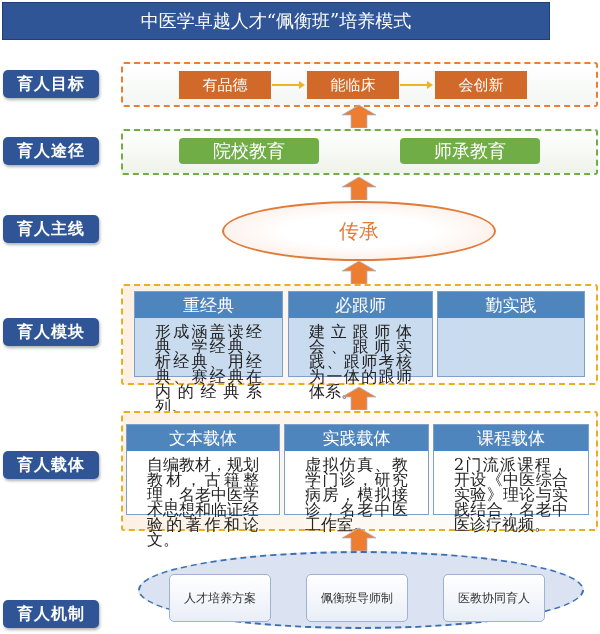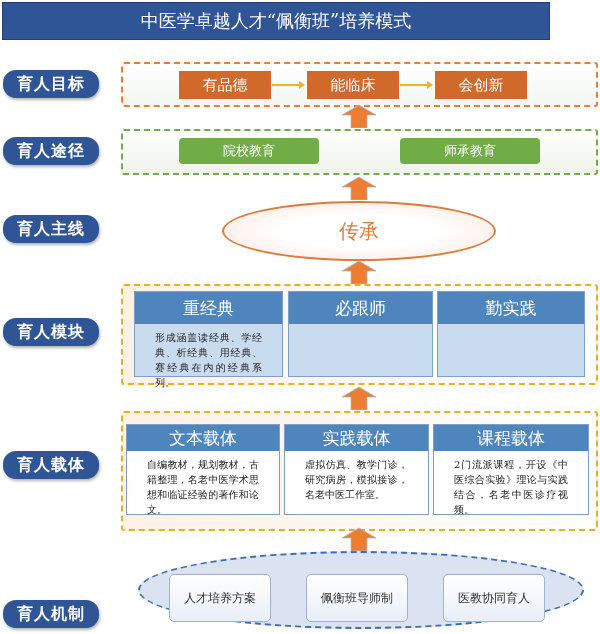--- a/index.html
+++ b/index.html
@@ -2,37 +2,37 @@
 <html><head>
 <meta charset="utf-8">
 <style>
   * { box-sizing: border-box; margin: 0; padding: 0; }
   body { width: 600px; height: 634px; background: #ffffff; position: relative; overflow: hidden;
          font-family: "DejaVu Serif", "Liberation Serif", serif; }
   .title-bar { position: absolute; left: 2px; top: 2px; width: 548px; height: 38px; background: #2f5597;
                color: #fff; font-size: 18px; display: flex; align-items: center; justify-content: center;
                border: 1px solid #1f3f77; }
   .row-label { position: absolute; left: 3px; width: 96px; height: 28px; background: #2f5597; color: #fff;
-               border-radius: 13px; font-size: 16px; font-weight: bold; display: flex; align-items: center;
+               border-radius: 5px; font-size: 16px; font-weight: bold; display: flex; align-items: center;
                justify-content: center; box-shadow: 1px 2px 3px rgba(0,0,0,0.3); letter-spacing: 1px; }
   .dash-box { position: absolute; border: 2px dashed; border-radius: 3px; }
   .orange-box { border-color: #ed7d31; background: linear-gradient(180deg,#ffffff,#f3f6f2); }
   .green-box { border-color: #70ad47; background: linear-gradient(180deg,#ffffff,#eef3ea); }
   .yellow-box { border-color: #e8b020; background: linear-gradient(90deg,#fdf1e4,#ffffff); }
   .goal { position: absolute; top: 71px; width: 92px; height: 28px; background: #d0692a; color: #fff;
           font-size: 15px; display: flex; align-items: center; justify-content: center; }
   .path { position: absolute; top: 138px; width: 140px; height: 26px; background: #70ad47; color: #fff;
-          font-size: 13px; border-radius: 4px; display: flex; align-items: center; justify-content: center; }
+          font-size: 18px; border-radius: 4px; display: flex; align-items: center; justify-content: center; }
   .ellipse { position: absolute; left: 222px; top: 201px; width: 274px; height: 60px; border: 2px solid #e07b39;
              border-radius: 50%; background: radial-gradient(ellipse at center, #ffffff 40%, #fbe6dc 100%);
              color: #e07b39; font-size: 20px; display: flex; align-items: center; justify-content: center; }
   .card { position: absolute; border: 1px solid #7f9ec8; background: #c9dbee; }
-  .card-head { height: 32px; background: #4f85bd; color: #fff; font-size: 17px; display: flex;
+  .card-head { height: 26px; background: #4f85bd; color: #fff; font-size: 17px; display: flex;
                align-items: center; justify-content: center; }
-  .card-body { padding: 6px 20px; font-size: 10px; line-height: 15px; color: #222; text-align: justify; }
+  .card-body { padding: 6px 20px; font-size: 16px; line-height: 15px; color: #222; text-align: justify; }
   .card.white { background: #fff; }
   .card.white .card-head { height: 26px; }
   .arrow { position: absolute; width: 36px; height: 24px; }
   .mech-ellipse { position: absolute; left: 138px; top: 551px; width: 446px; height: 78px; border: 2px dashed #3b6fb0;
                   border-radius: 50%; background: #dbe3f3; }
   .mech-item { position: absolute; top: 574px; width: 102px; height: 48px; background: linear-gradient(180deg,#ffffff,#e9eef7);
                border: 1px solid #9fb2d0; border-radius: 5px; color: #333; font-size: 12px; display: flex;
                align-items: center; justify-content: center; }
   .hline { position: absolute; height: 2px; background: #f2b227; }
   .htip { position: absolute; width: 0; height: 0; border-top: 4px solid transparent; border-bottom: 4px solid transparent;
@@ -65,20 +65,21 @@
 
 <div class="ellipse">传承</div>
 
 <div class="dash-box yellow-box" style="left:121px;top:284px;width:477px;height:101px"></div>
 <div class="card" style="left:134px;top:291px;width:149px;height:86px">
   <div class="card-head">重经典</div>
   <div class="card-body">形成涵盖读经典、学经典、析经典、用经典、赛经典在内的经典系列。</div>
 </div>
 <div class="card" style="left:288px;top:291px;width:145px;height:86px">
   <div class="card-head">必跟师</div>
+  <div class="card-body">建立跟师体会、跟师实践、跟师考核为一体的跟师体系。</div>
 </div>
 <div class="card" style="left:437px;top:291px;width:148px;height:86px">
   <div class="card-head">勤实践</div>
 </div>
 
 <div class="dash-box yellow-box" style="left:121px;top:411px;width:477px;height:120px"></div>
 <div class="card white" style="left:126px;top:424px;width:154px;height:91px">
   <div class="card-head">文本载体</div>
   <div class="card-body">自编教材，规划教材，古籍整理，名老中医学术思想和临证经验的著作和论文。</div>
 </div>

